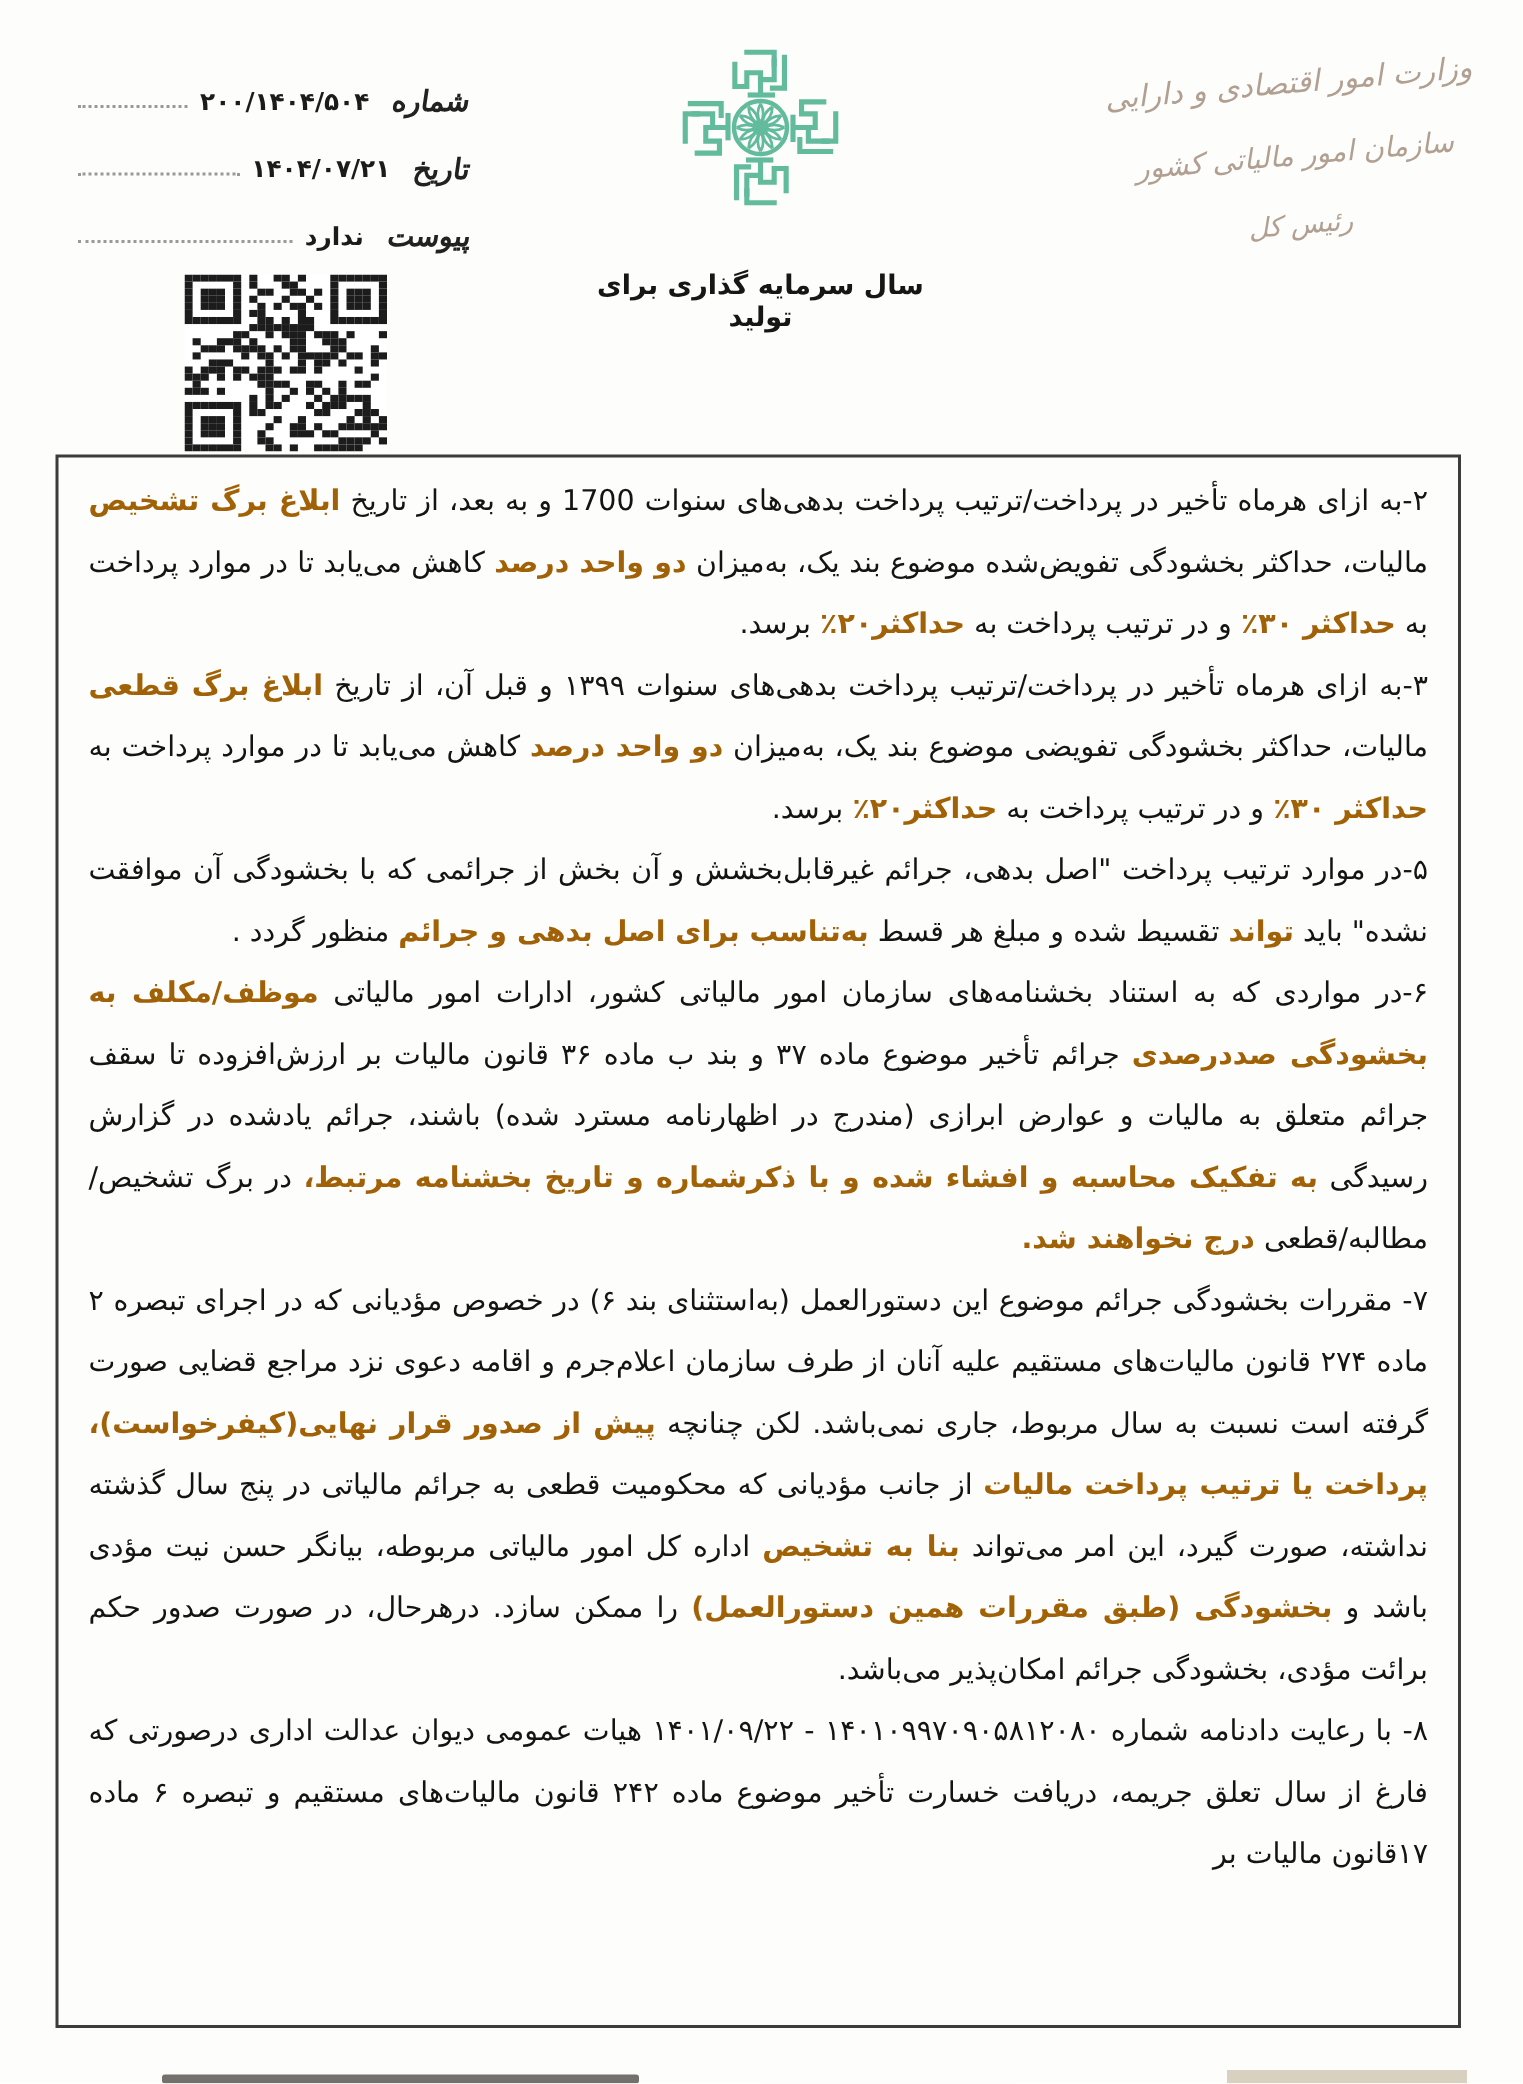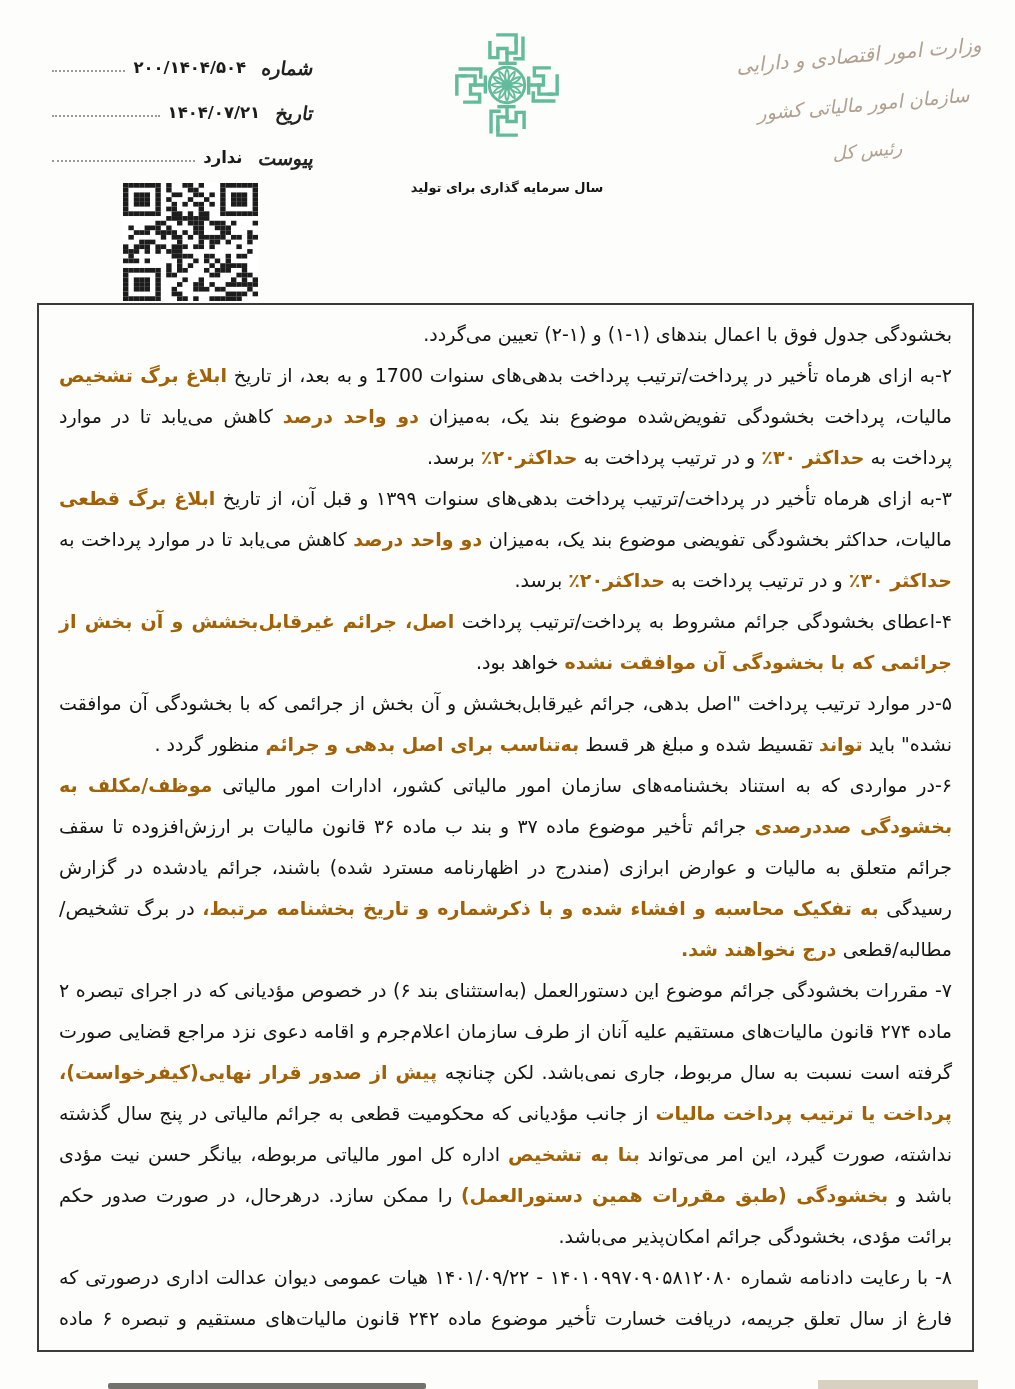--- a/index.html
+++ b/index.html
@@ -28,21 +28,21 @@
     white-space:nowrap;padding:0 4px 2px 4px;
   }
   .meta-line{
     flex:1;border-bottom:2px dotted #9a9a94;
     margin:0 4px 7px 0;min-width:18px;
   }
   
   .logo{position:absolute;left:450px;top:26px;width:114px;height:118px;}
   .slogan{
     position:absolute;left:387px;top:180px;width:240px;
-    text-align:center;font-size:13px;font-weight:bold;color:#161616;
+    text-align:center;font-size:18px;font-weight:bold;color:#161616;
     direction:rtl;
   }
   
   .org{
     position:absolute;left:735px;top:30px;width:256px;
     direction:rtl;text-align:center;
     color:var(--callig,#b1a091);
     transform:rotate(-5deg);
     font-style:italic;
   }
@@ -440,24 +440,22 @@
         <rect x="17" y="24" width="1" height="1" fill="#1c1c1c"></rect>
         <rect x="18" y="24" width="1" height="1" fill="#1c1c1c"></rect>
         <rect x="19" y="24" width="1" height="1" fill="#1c1c1c"></rect>
         <rect x="20" y="24" width="1" height="1" fill="#1c1c1c"></rect>
         <rect x="21" y="24" width="1" height="1" fill="#1c1c1c"></rect>
       </svg>
   </div>
 
   <div class="directive">
     <div id="directive-text">
-        <p><span>بخشودگی جدول فوق با اعمال بندهای (۱-۱) و (۱-۲) تعیین می‌گردد.</span></p>
-        <p><span>۲-به ازای هرماه تأخیر در پرداخت/ترتیب پرداخت بدهی‌های سنوات 1700 و به بعد، از تاریخ </span><strong>ابلاغ برگ تشخیص</strong><span> مالیات، پرداخت بخشودگی تفویض‌شده موضوع بند یک، به‌میزان </span><strong>دو واحد درصد</strong><span> کاهش می‌یابد تا در موارد پرداخت به </span><strong>حداکثر ۳۰٪</strong><span> و در ترتیب پرداخت به </span><strong>حداکثر۲۰٪</strong><span> برسد.</span></p>
+        <p><span>۲-به ازای هرماه تأخیر در پرداخت/ترتیب پرداخت بدهی‌های سنوات 1700 و به بعد، از تاریخ </span><strong>ابلاغ برگ تشخیص</strong><span> مالیات، حداکثر بخشودگی تفویض‌شده موضوع بند یک، به‌میزان </span><strong>دو واحد درصد</strong><span> کاهش می‌یابد تا در موارد پرداخت به </span><strong>حداکثر ۳۰٪</strong><span> و در ترتیب پرداخت به </span><strong>حداکثر۲۰٪</strong><span> برسد.</span></p>
         <p><span>۳-به ازای هرماه تأخیر در پرداخت/ترتیب پرداخت بدهی‌های سنوات ۱۳۹۹ و قبل آن، از تاریخ </span><strong>ابلاغ برگ قطعی</strong><span> مالیات، حداکثر بخشودگی تفویضی موضوع بند یک، به‌میزان </span><strong>دو واحد درصد</strong><span> کاهش می‌یابد تا در موارد پرداخت به </span><strong>حداکثر ۳۰٪</strong><span> و در ترتیب پرداخت به </span><strong>حداکثر۲۰٪</strong><span> برسد.</span></p>
-        <p><span>۴-اعطای بخشودگی جرائم مشروط به پرداخت/ترتیب پرداخت </span><strong>اصل، جرائم غیرقابل‌بخشش و آن بخش از جرائمی که با بخشودگی آن موافقت نشده</strong><span> خواهد بود.</span></p>
         <p><span>۵-در موارد ترتیب پرداخت "اصل بدهی، جرائم غیرقابل‌بخشش و آن بخش از جرائمی که با بخشودگی آن موافقت نشده" باید </span><strong>تواند</strong><span> تقسیط شده و مبلغ هر قسط </span><strong>به‌تناسب برای اصل بدهی و جرائم</strong><span> منظور گردد .</span></p>
         <p><span>۶-در مواردی که به استناد بخشنامه‌های سازمان امور مالیاتی کشور، ادارات امور مالیاتی </span><strong>موظف/مکلف به بخشودگی صددرصدی</strong><span> جرائم تأخیر موضوع ماده ۳۷ و بند ب ماده ۳۶ قانون مالیات بر ارزش‌افزوده تا سقف جرائم متعلق به مالیات و عوارض ابرازی (مندرج در اظهارنامه مسترد شده) باشند، جرائم یادشده در گزارش رسیدگی </span><strong>به تفکیک محاسبه و افشاء شده و با ذکرشماره و تاریخ بخشنامه مرتبط،</strong><span> در برگ تشخیص/مطالبه/قطعی </span><strong>درج نخواهند شد.</strong></p>
         <p><span>۷- مقررات بخشودگی جرائم موضوع این دستورالعمل (به‌استثنای بند ۶) در خصوص مؤدیانی که در اجرای تبصره ۲ ماده ۲۷۴ قانون مالیات‌های مستقیم علیه آنان از طرف سازمان اعلام‌جرم و اقامه دعوی نزد مراجع قضایی صورت گرفته است نسبت به سال مربوط، جاری نمی‌باشد. لکن چنانچه </span><strong>پیش از صدور قرار نهایی(کیفرخواست)، پرداخت یا ترتیب پرداخت مالیات</strong><span> از جانب مؤدیانی که محکومیت قطعی به جرائم مالیاتی در پنج سال گذشته نداشته، صورت گیرد، این امر می‌تواند </span><strong>بنا به تشخیص</strong><span> اداره کل امور مالیاتی مربوطه، بیانگر حسن نیت مؤدی باشد و </span><strong>بخشودگی (طبق مقررات همین دستورالعمل)</strong><span> را ممکن سازد. درهرحال، در صورت صدور حکم برائت مؤدی، بخشودگی جرائم امکان‌پذیر می‌باشد.</span></p>
         <p><span>۸- با رعایت دادنامه شماره ۱۴۰۱۰۹۹۷۰۹۰۵۸۱۲۰۸۰ - ۱۴۰۱/۰۹/۲۲ هیات عمومی دیوان عدالت اداری درصورتی که فارغ از سال تعلق جریمه، دریافت خسارت تأخیر موضوع ماده ۲۴۲ قانون مالیات‌های مستقیم و تبصره ۶ ماده ۱۷قانون مالیات بر</span></p>
       </div>
   </div>
 
   <div class="cut-left"></div>
   <div class="cut-right"></div>
 

